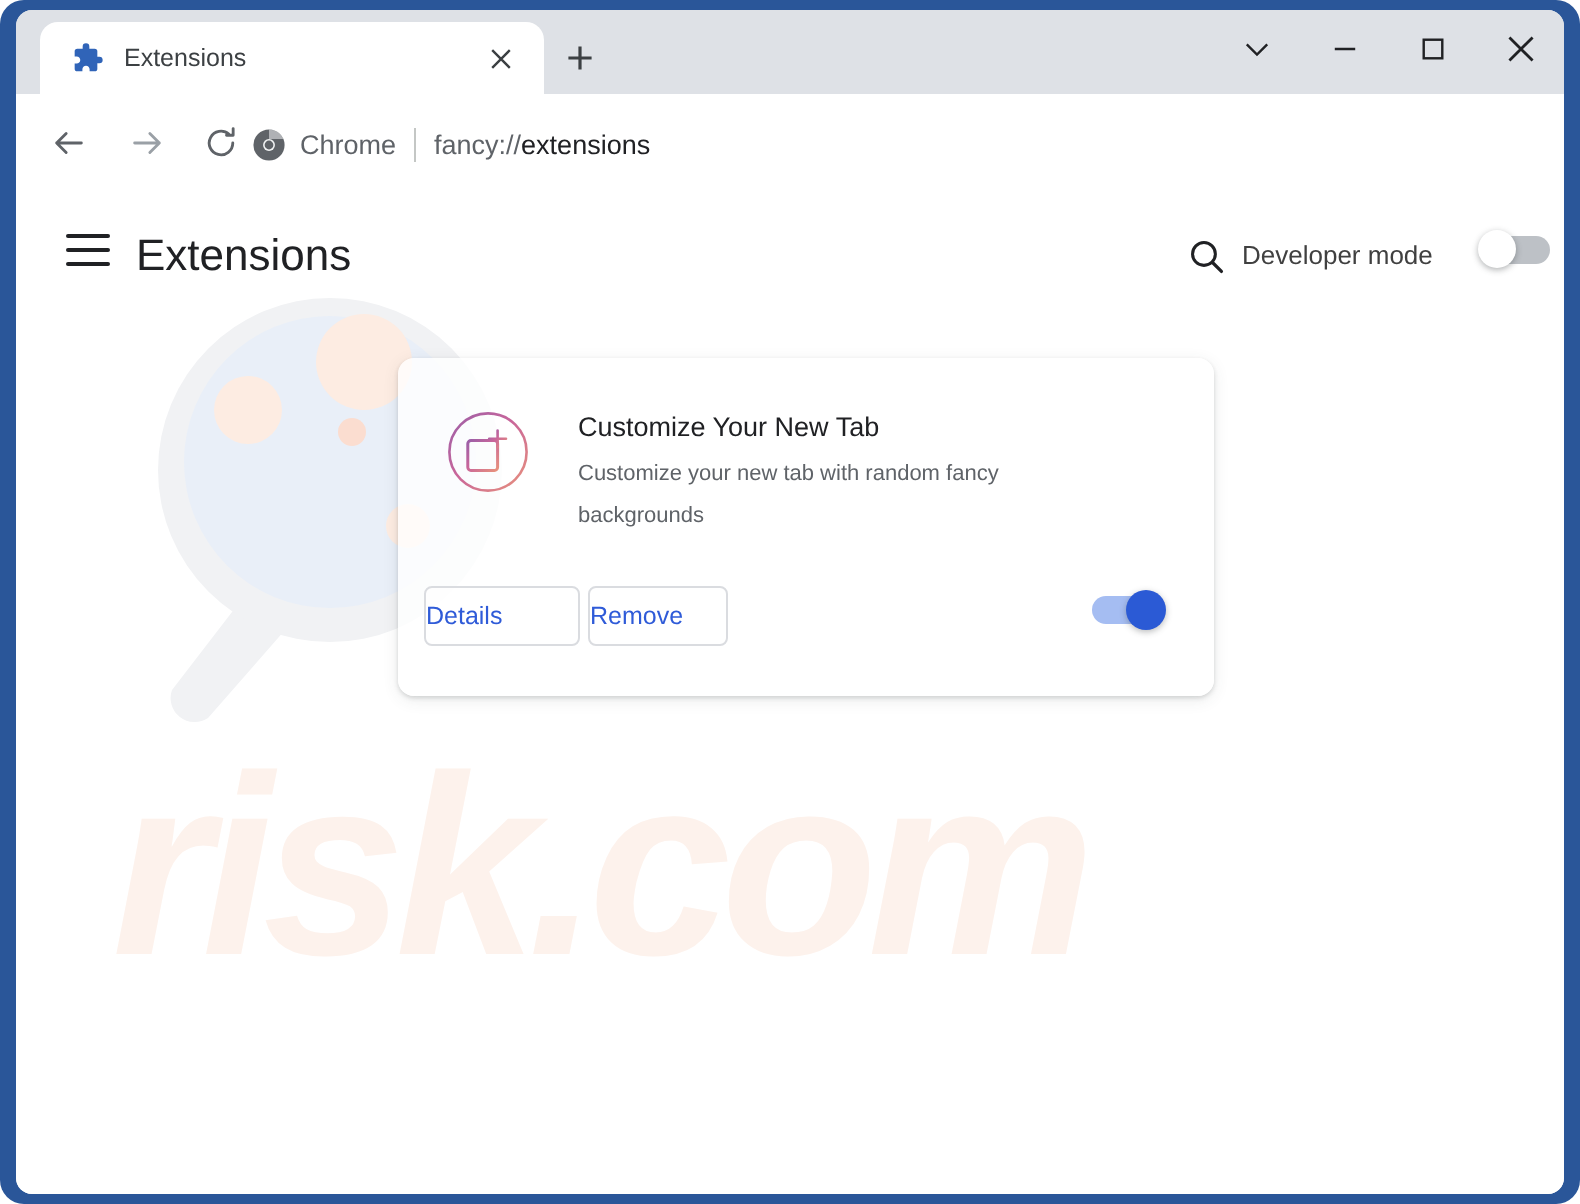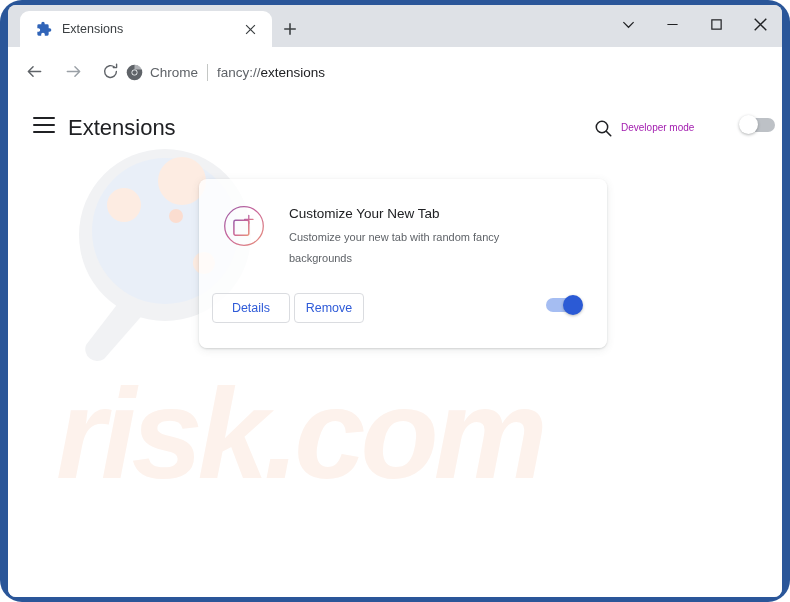--- a/index.html
+++ b/index.html
@@ -15,21 +15,21 @@
     -webkit-font-smoothing: antialiased;
   }
 
   
   .window-frame {
     position: absolute;
     left: 0; top: 0;
     width: 790px; height: 602px;
     background: #2a5699;
     box-sizing: border-box;
-    border-radius: 22px;
+    border-radius: 12px;
   }
   .window-inner {
     position: absolute;
     left: 8px; top: 5px;
     width: 774px; height: 592px;
     background: #dee1e6;
     border-radius: 8px 8px 8px 8px;
     overflow: hidden;
   }
 
@@ -278,22 +278,22 @@
     position: absolute;
     left: 582px; top: 20px;
     width: 26px; height: 26px;
     display: flex;
     align-items: center;
     justify-content: center;
   }
   .devmode-label {
     position: absolute;
     left: 613px; top: 25px;
-    font-size: 10px;
-    color: #a21caf;
+    font-size: 13px;
+    color: #404040;
     white-space: nowrap;
     line-height: 16px;
     text-align: right;
   }
   .devmode-toggle {
     position: absolute;
     left: 731px; top: 22px;
     width: 36px; height: 16px;
   }
   .dm-track {
@@ -344,21 +344,21 @@
   }
   .ext-btn {
     position: absolute;
     top: 114px;
     height: 30px;
     border: 1px solid #dadce0;
     border-radius: 4px;
     background: rgba(255,255,255,0.6);
     display: flex;
     align-items: center;
-    justify-content: center;
+    justify-content: flex-start;
     box-sizing: border-box;
   }
   .ext-btn-details { left: 13px; width: 78px; }
   .ext-btn-remove  { left: 95px; width: 70px; }
   .ext-btn span {
     font-size: 12.5px;
     color: #2f5bd8;
     white-space: nowrap;
   }
   .ext-toggle {

